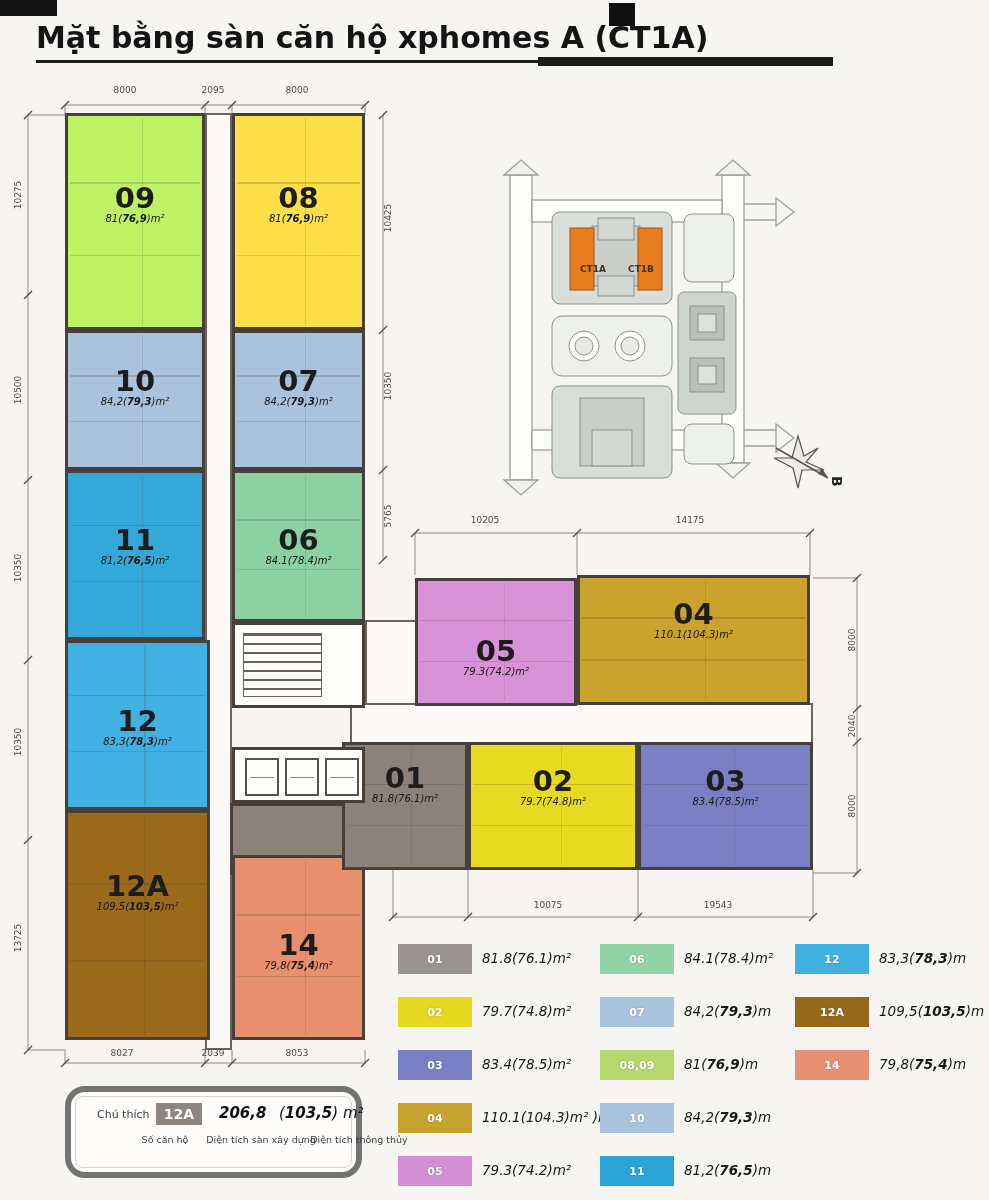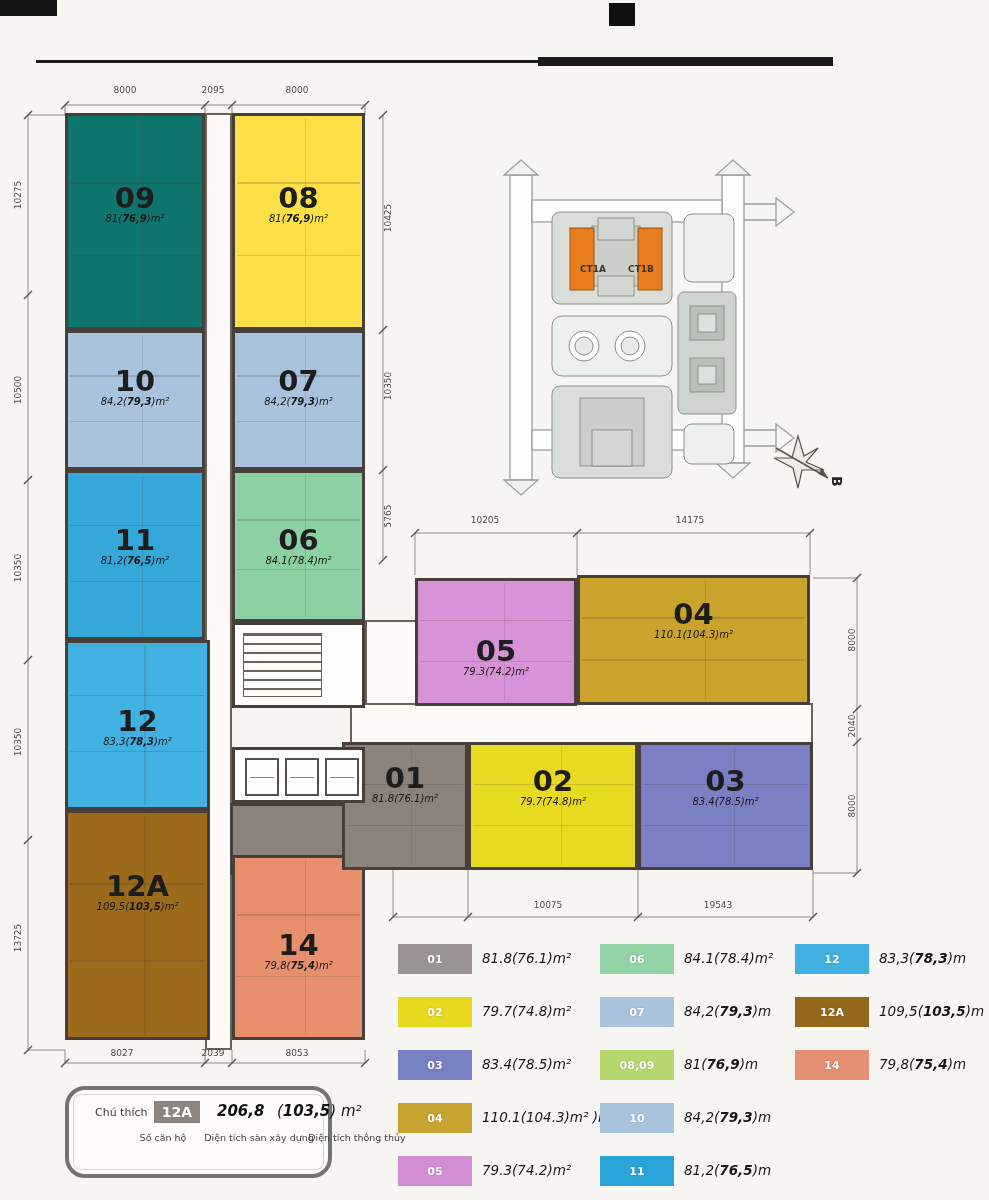--- a/index.html
+++ b/index.html
@@ -34,38 +34,39 @@
   .dim.rot{transform:translate(-50%,-50%) rotate(-90deg);}
 
   
   .lrow{position:absolute;z-index:6;}
   .lswatch{position:absolute;left:0;top:0;width:74px;height:30px;display:flex;align-items:center;justify-content:center;
     color:#fff;font-size:11px;font-weight:bold;text-shadow:0 0 2px rgba(0,0,0,.25);}
   .ltext{position:absolute;left:84px;top:6px;font-size:13.5px;font-style:italic;color:#161616;white-space:nowrap;}
   .ltext .b{font-weight:bold;}
 
   
-  .notebox{position:absolute;left:65px;top:1086px;width:267px;height:92px;border:4px solid #737373;border-radius:20px;background:#fdfcfa;box-sizing:border-box;z-index:6;}
+  .notebox{position:absolute;left:65px;top:1086px;width:297px;height:92px;border:6px solid #737373;border-radius:20px;background:#fdfcfa;box-sizing:border-box;z-index:6;}
   .note-inner{position:absolute;inset:4px;border:1px solid #d8d3cc;border-radius:8px;}
   .note-label{position:absolute;left:26px;top:16px;font-size:11px;color:#3c3c3c;}
   .note-swatch{position:absolute;left:85px;top:11px;width:46px;height:22px;background:#8d8580;color:#fff;font-size:14px;font-weight:bold;
     display:flex;align-items:center;justify-content:center;}
   .note-gross{position:absolute;left:148px;top:12px;font-size:15px;font-style:italic;font-weight:bold;color:#111;}
   .note-net{position:absolute;left:208px;top:12px;font-size:15px;font-style:italic;color:#111;white-space:nowrap;}
   .note-net .b{font-weight:bold;}
   .note-cap{position:absolute;top:42px;font-size:9.5px;color:#3f3f3f;white-space:nowrap;transform:translateX(-50%);}
 
   svg text{font-family:"DejaVu Sans","Liberation Sans",sans-serif;}
 </style>
 </head>
 <body>
 
 <div id="page">
 
   <div class="corner-bar"></div>
+  <div class="title">Mặt bằng sàn căn hộ xphomes A (CT1A)</div>
   <div class="rule-thin"></div>
   <div class="rule-thick"></div>
   <div class="blk-sq"></div>
 
   <svg style="position:absolute;left:0;top:0;z-index:1" width="989" height="1200">
     <g stroke="#8d8a86" stroke-width="1" fill="none">
       <path d="M65,105 H365 M65,1063 H365 M28,115 V1050 M383,115 V560 M415,533 H810 M857,578 V873 M393,917 H813"></path>
       <path d="M65,105 V115 M205,105 V115 M232,105 V115 M365,105 V115 M65,1050 V1063 M205,1050 V1063 M232,1050 V1063 M365,1050 V1063 M28,115 H65 M28,1050 H65 M415,533 V575 M577,533 V575 M810,533 V575 M857,578 H813 M857,873 H813 M393,870 V917 M468,870 V917 M638,870 V917 M813,870 V917"></path>
     </g>
     <g stroke="#55504b" stroke-width="1.4">
@@ -86,21 +87,21 @@
       <div class="blockpiece" style="left: 230px; top: 803px; width: 135px; height: 72px; background: rgb(139, 130, 124); border: 3px solid rgb(71, 64, 58); z-index: 2; position: absolute;"></div>
       <div class="blockpiece" style="left: 232px; top: 596px; width: 60px; height: 44px; background: rgb(139, 209, 163); border: 3px solid rgb(71, 64, 58); z-index: 2; position: absolute;"></div>
       <div class="blockpiece" style="left: 232px; top: 622px; width: 133px; height: 86px; background: rgb(253, 253, 251); border: 3px solid rgb(71, 64, 58); z-index: 4; position: absolute;">
         <div class="stairs"></div>
       </div>
       <div class="blockpiece" style="left: 232px; top: 747px; width: 133px; height: 56px; background: rgb(253, 253, 251); border: 3px solid rgb(71, 64, 58); z-index: 4; position: absolute;">
         <div class="lift" style="left: 10px;"></div>
         <div class="lift" style="left: 50px;"></div>
         <div class="lift" style="left: 90px;"></div>
       </div>
-      <div class="unit" style="left: 65px; top: 113px; width: 140px; height: 217px; background: #0f766e;">
+      <div class="unit" style="left: 65px; top: 113px; width: 140px; height: 217px; background: #bef264;">
         <div class="ulabel" style="top: 67px;">
           <div class="unum">09</div>
           <div class="uarea"><span>81(</span><span class="b">76,9</span><span>)m²</span></div>
         </div>
       </div>
       <div class="unit" style="left: 232px; top: 113px; width: 133px; height: 217px; background: #fde047;">
         <div class="ulabel" style="top: 67px;">
           <div class="unum">08</div>
           <div class="uarea"><span>81(</span><span class="b">76,9</span><span>)m²</span></div>
         </div>

